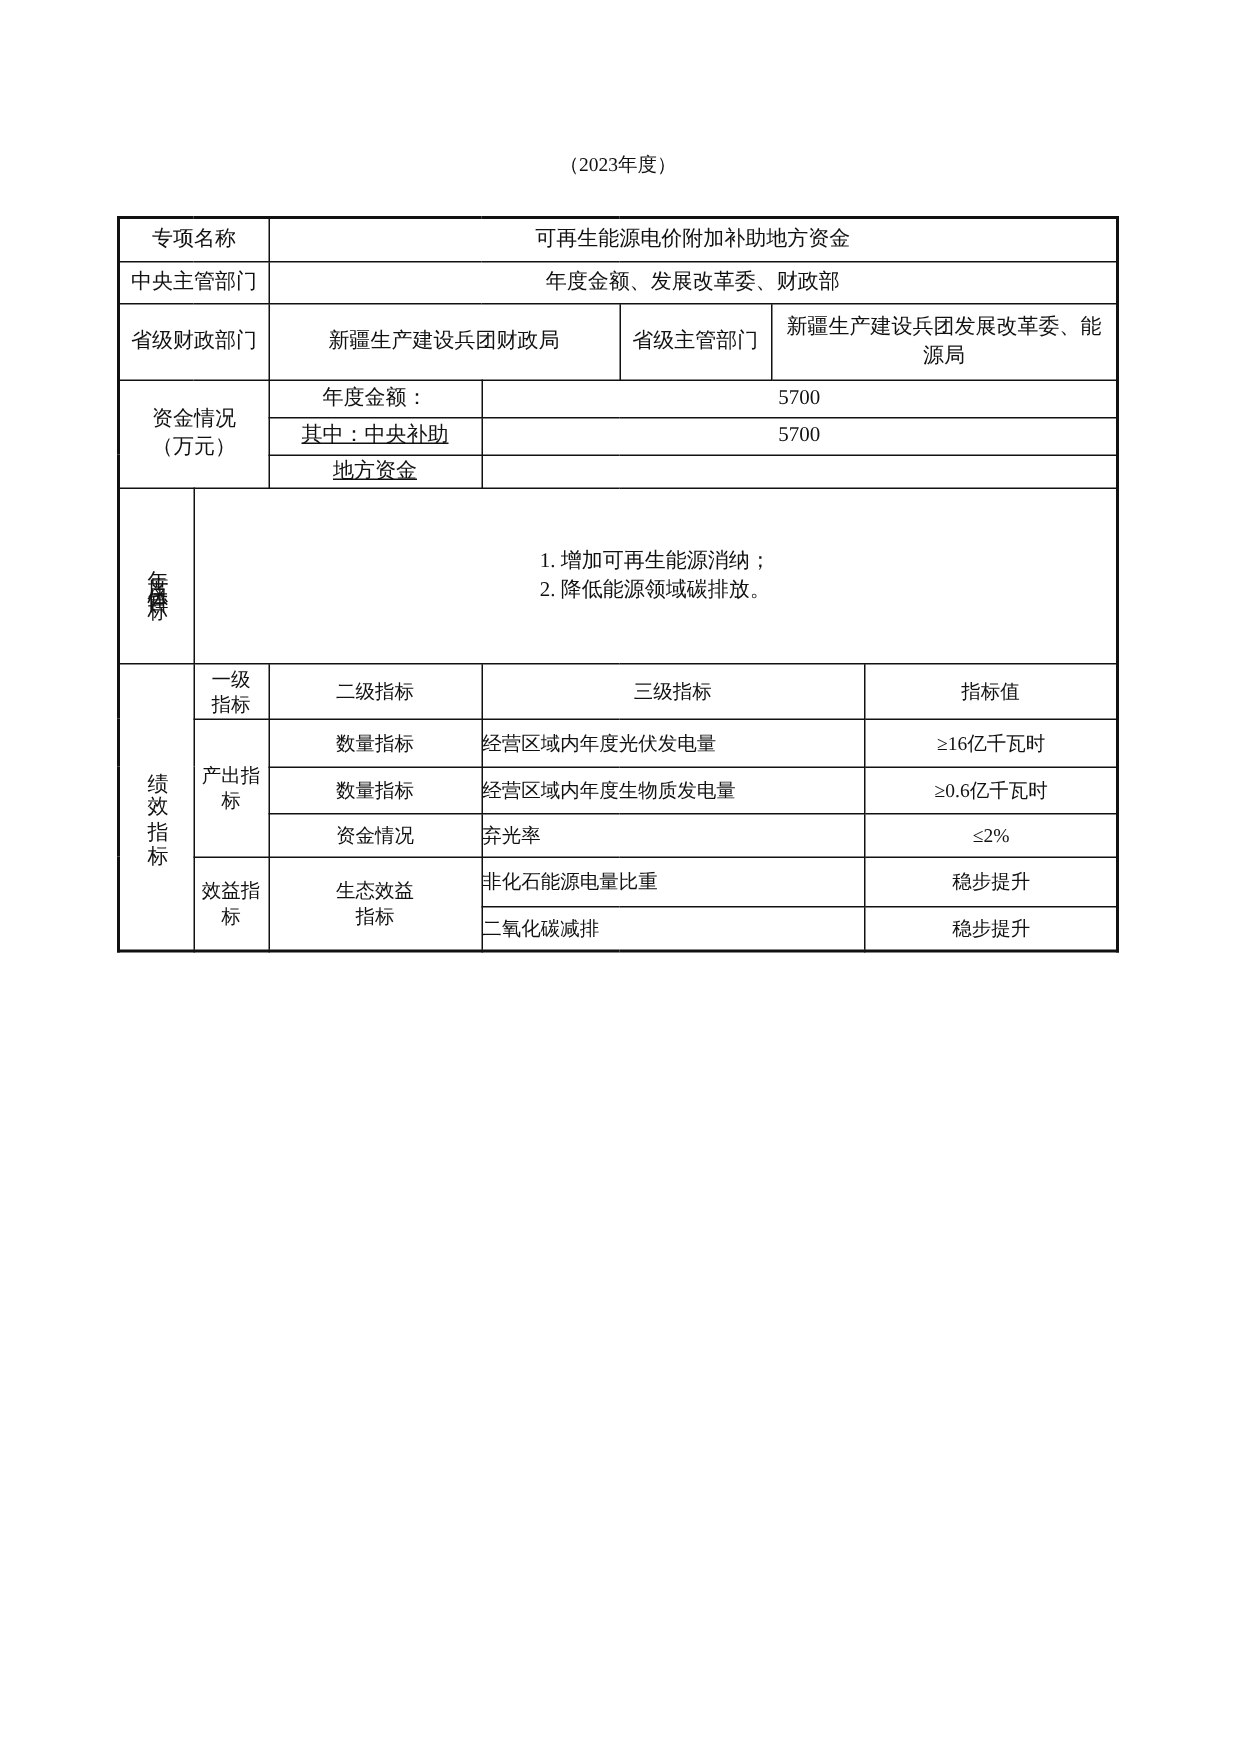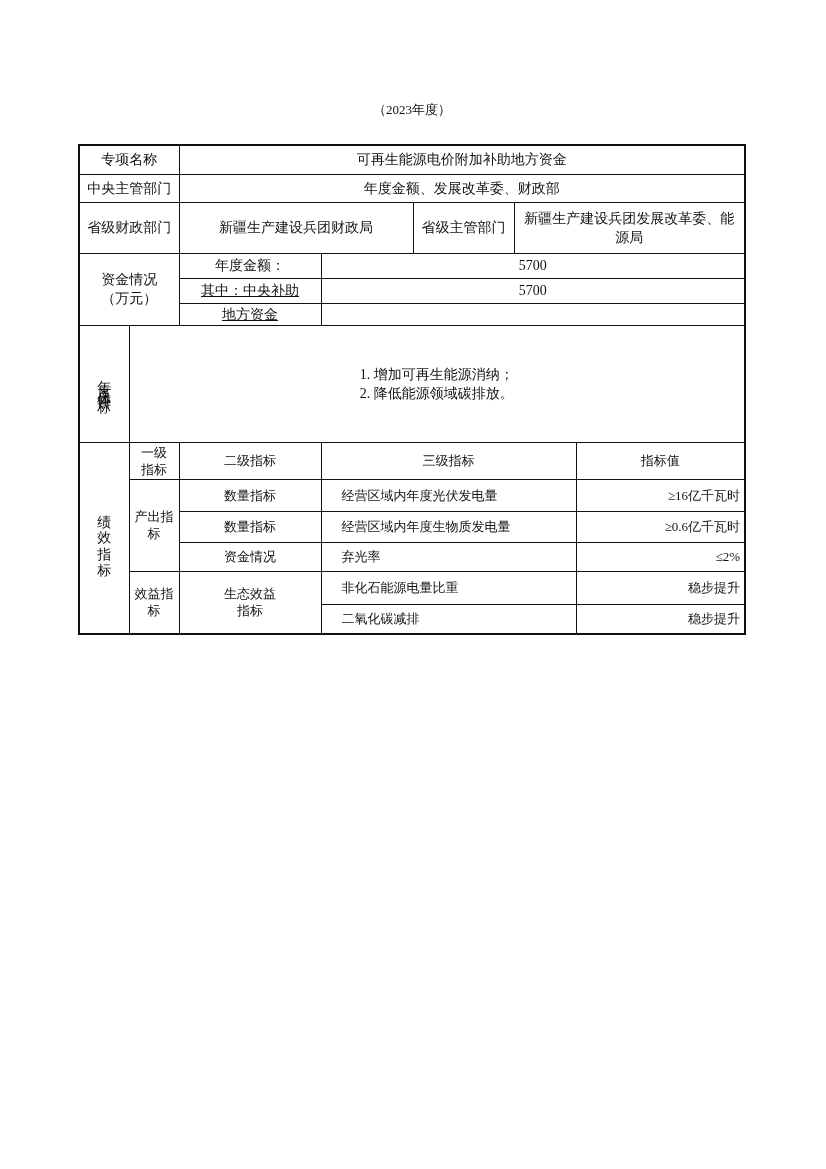--- a/index.html
+++ b/index.html
@@ -64,22 +64,22 @@
     text-orientation: upright;
     font-size: 14px;
     letter-spacing: 4px;
   }
   .vtext.wide { letter-spacing: 16px; }
   td.small {
     font-size: 10.5px;
     line-height: 13px;
   }
   tr.ind td { font-size: 13px; line-height: 17px; }
-  tr.ind td.l3 { text-align: left; padding-left: 20px; }
-  tr.ind td.val { text-align: right; padding-left: 5px; }
+  tr.ind td.l3 { text-align: left; padding-left: 0; }
+  tr.ind td.val { text-align: center; padding-left: 5px; }
 </style>
 </head>
 <body>
 
 <div class="doc">
 
 
 
   <div class="subtitle">（2023年度）</div>
 

